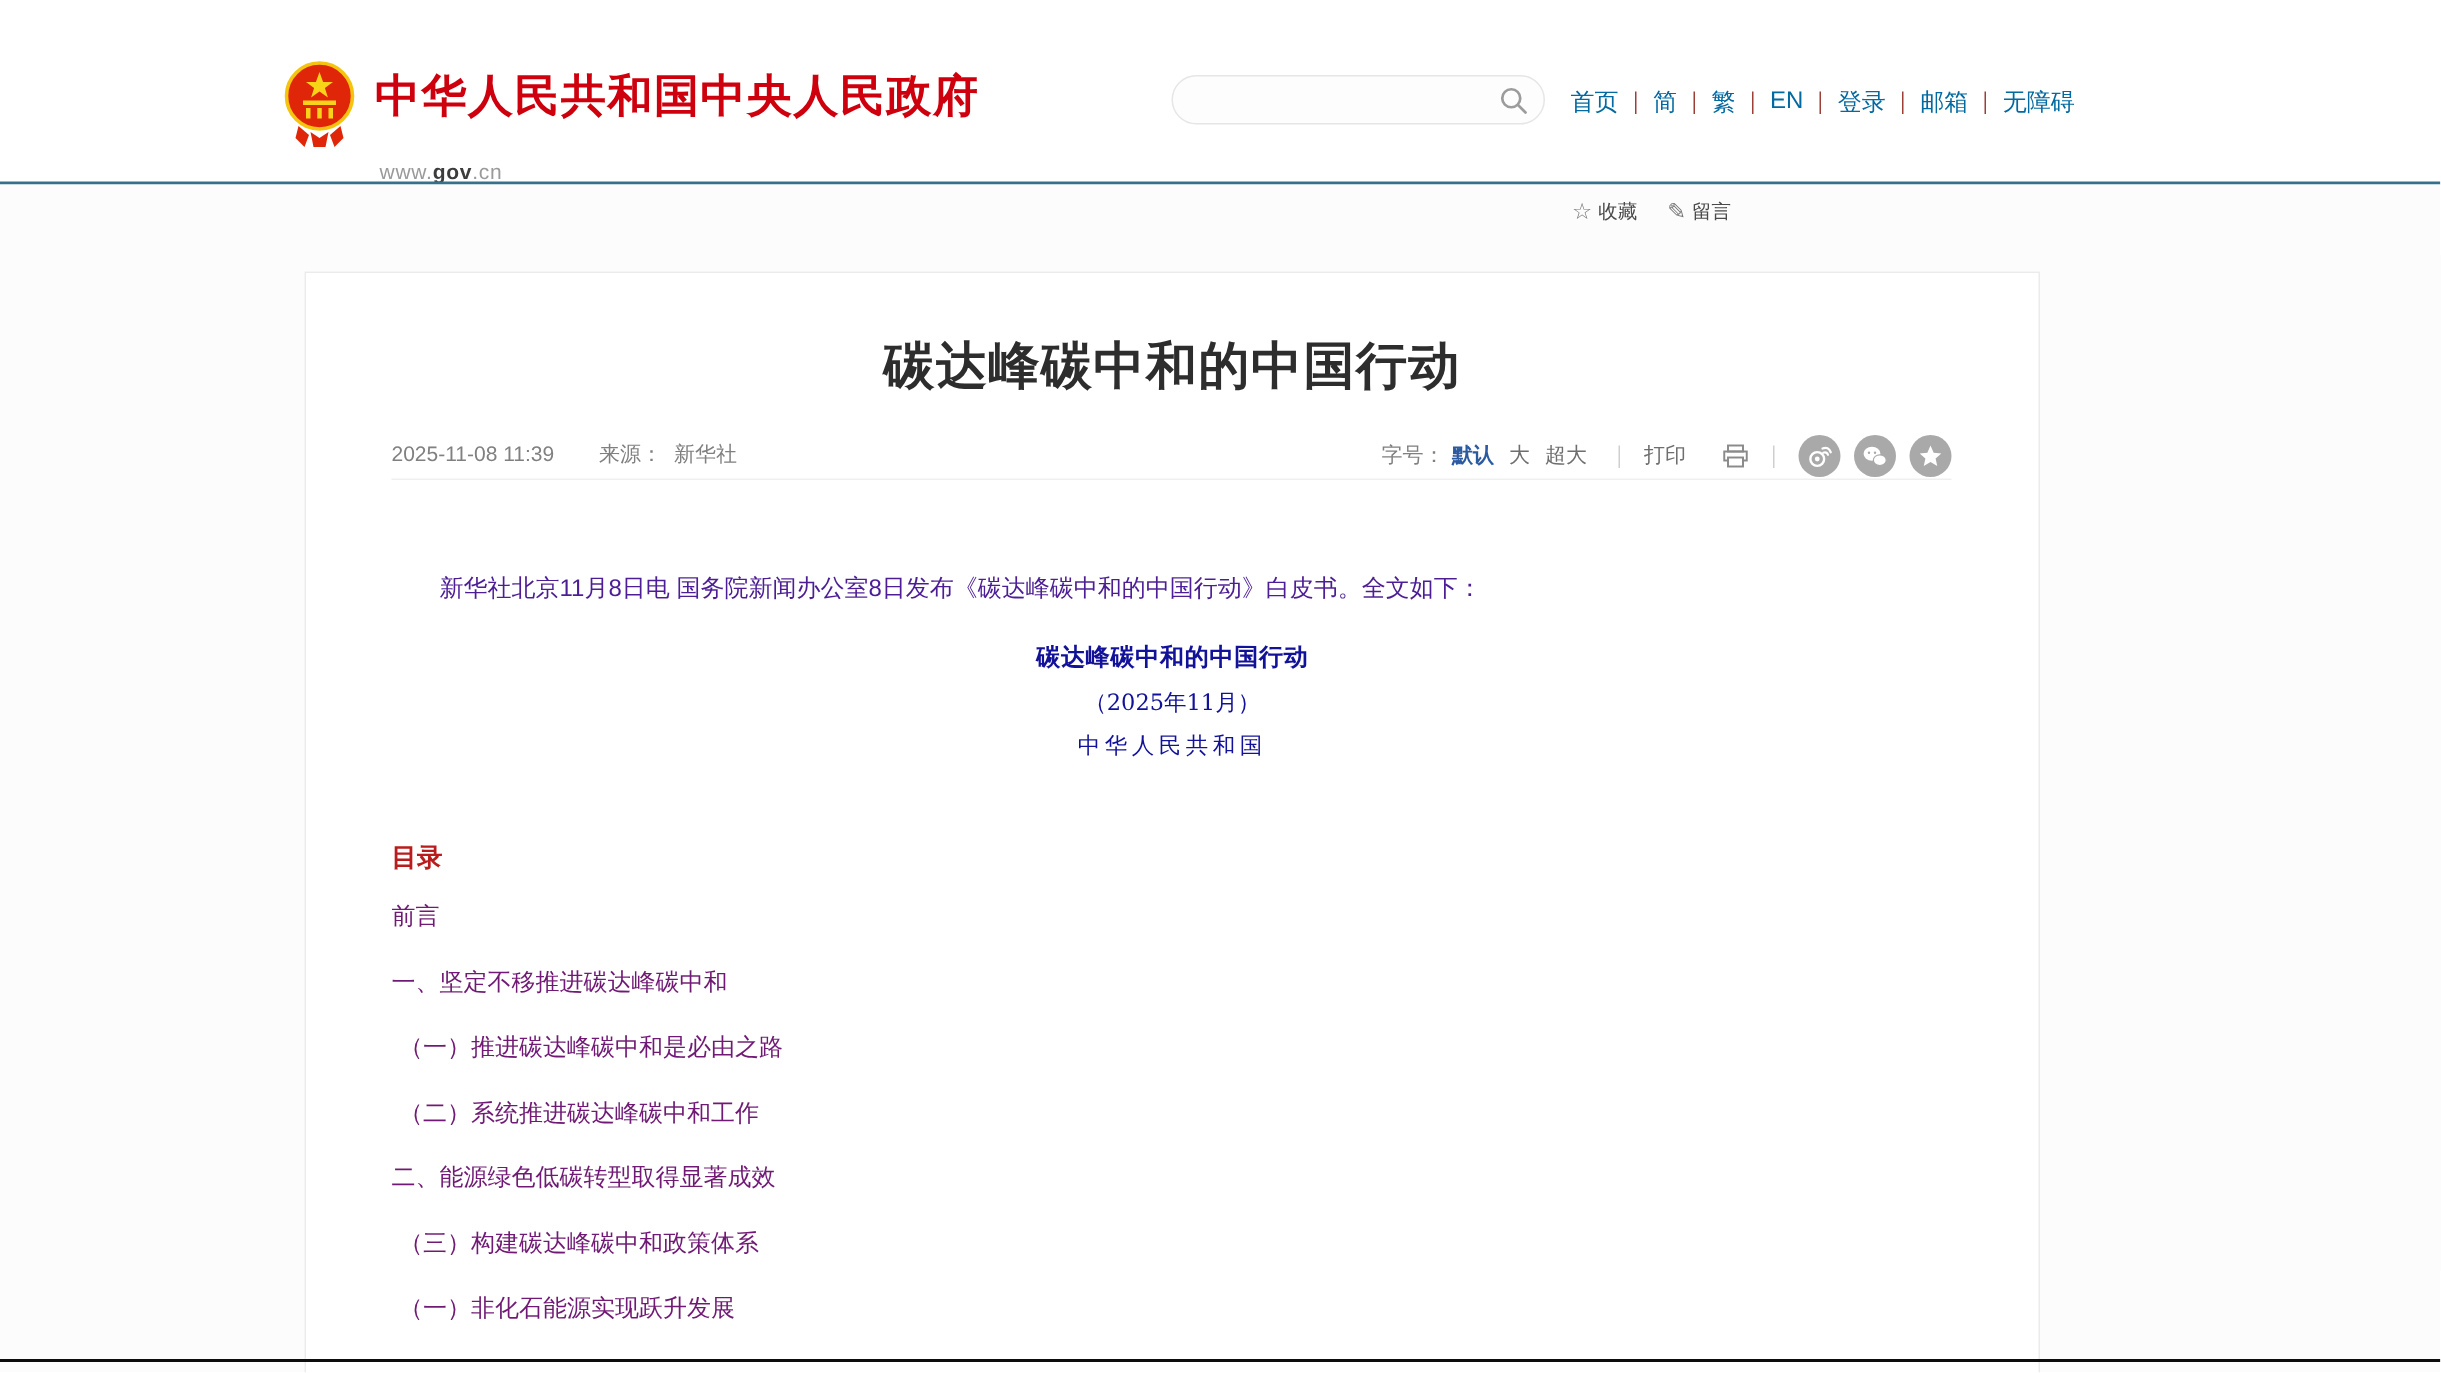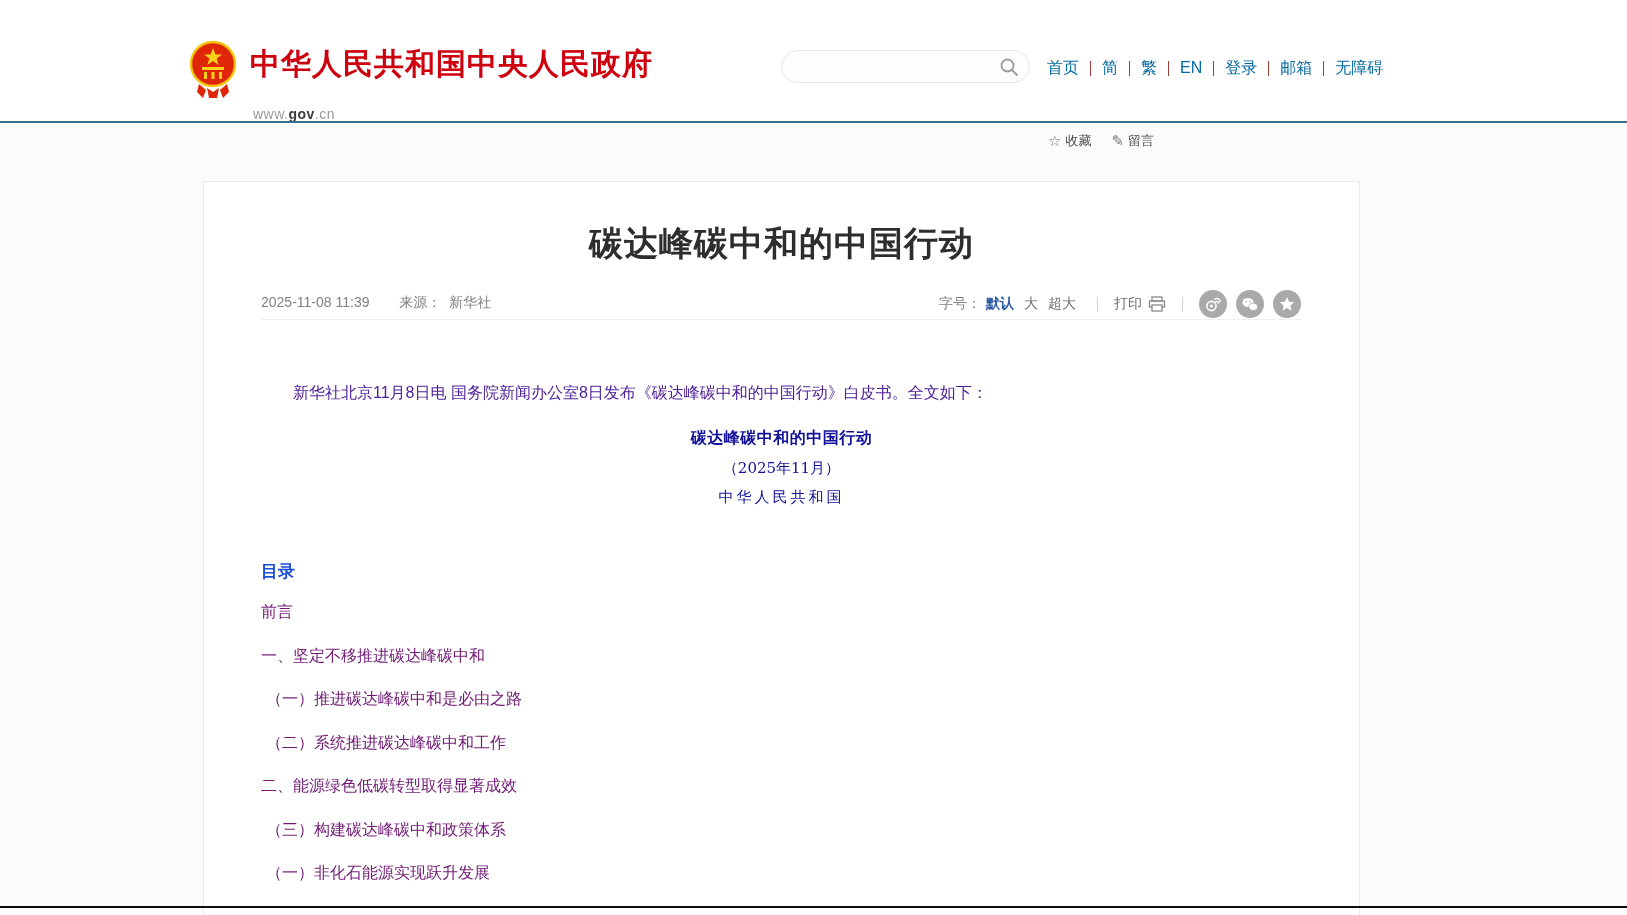--- a/index.html
+++ b/index.html
@@ -35,33 +35,33 @@
   .article-title { position:absolute; left:0; top:39px; width:100%; text-align:center; font-size:34px; color:#2d2d2d; letter-spacing:1px; }
 
   .meta-row { position:absolute; left:57px; top:108px; width:1040px; height:30px; border-bottom:1px solid #efefef; font-size:14px; color:#808080; }
   .meta-left { position:absolute; left:0; top:4px; white-space:nowrap; }
   .meta-left .src-label { margin-left:26px; }
   .meta-left .src { margin-left:4px; }
   .meta-right { position:absolute; right:0; top:0; display:flex; align-items:center; white-space:nowrap;margin-left:32px; }
   .fs-opt { margin:0 5px; cursor:pointer; color:#6e6e6e; }
   .fs-opt.active { color:#2b5aa0; font-weight:bold; }
   .v-sep { display:inline-block; width:1px; height:15px; background:#cfcfcf; margin:0 16px; }
-  .print-btn { display:flex; align-items:center; gap:6px; color:#6e6e6e; cursor:pointer; }
+  .print-btn { display:flex; align-items:center; gap:24px; color:#6e6e6e; cursor:pointer; }
   .share-icons { display:flex; gap:9px; align-items:center; }
   .share-circle { width:28px; height:28px; border-radius:50%; background:#a9a9a9; display:flex; align-items:center; justify-content:center; cursor:pointer; }
 
   .lead-para { position:absolute; left:57px; top:198px; width:900px; font-size:16px; color:#4c1d95; line-height:26px; text-indent:2em; }
 
   .doc-center { position:absolute; left:0; width:100%; text-align:center; color:#111199; }
   .doc-title { top:246px; font-size:16px; font-weight:bold; letter-spacing:.5px; }
   .doc-date  { top:277px; font-size:15px; font-family:"DejaVu Serif", serif; }
   .doc-org1  { top:306px; font-size:15px; font-family:"DejaVu Serif", serif; letter-spacing:3px; }
   .doc-org2  { top:336px; font-size:15px; font-family:"DejaVu Serif", serif; letter-spacing:2px; }
 
-  .toc-heading { position:absolute; left:57px; top:378px; font-size:17px; font-weight:bold; color:#1d4ed8; }
+  .toc-heading { position:absolute; left:57px; top:378px; font-size:17px; font-weight:bold; color:#b91c1c; }
   .toc { position:absolute; left:57px; top:421px; font-size:16px; color:#701a75; }
   .toc .toc-item { height:43.5px; line-height:18px; }
   .toc .indent { padding-left:5px; }
 
   .bottom-line { position:absolute; left:0; top:906px; width:1627px; height:2px; background:#0d0d0d; z-index:9; }
 </style>
 </head>
 <body>
 
 <div id="page">

